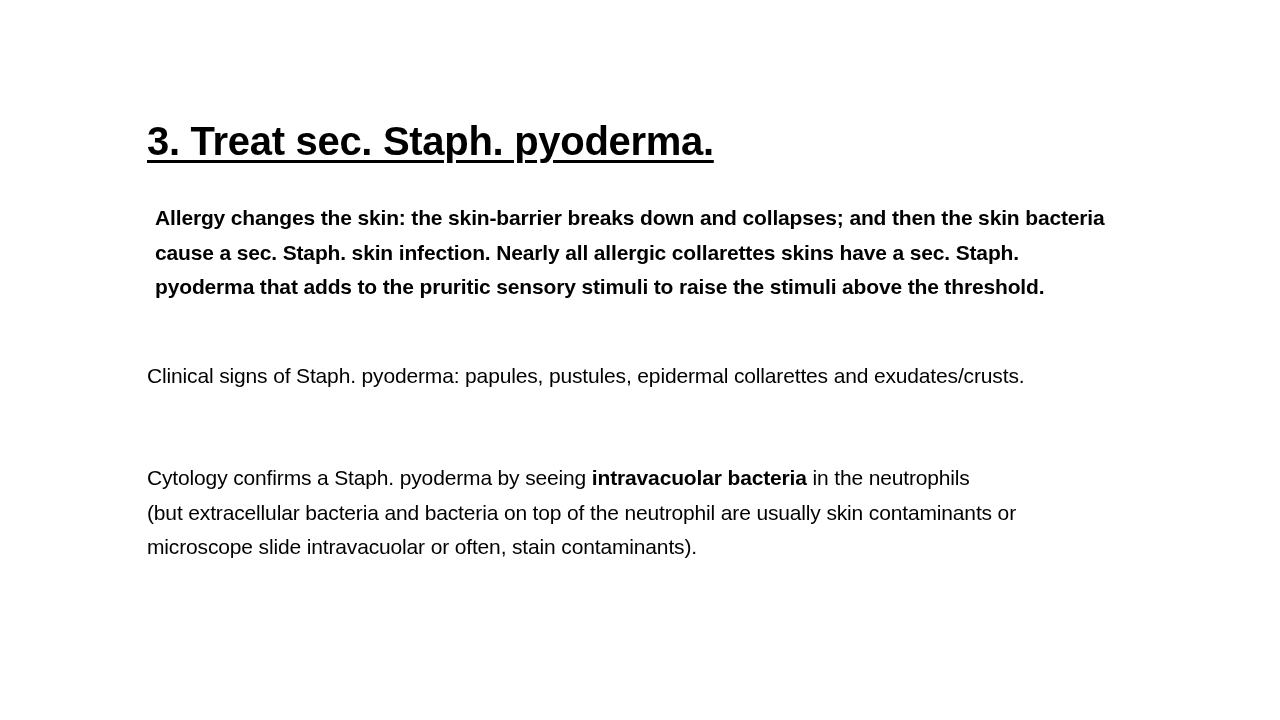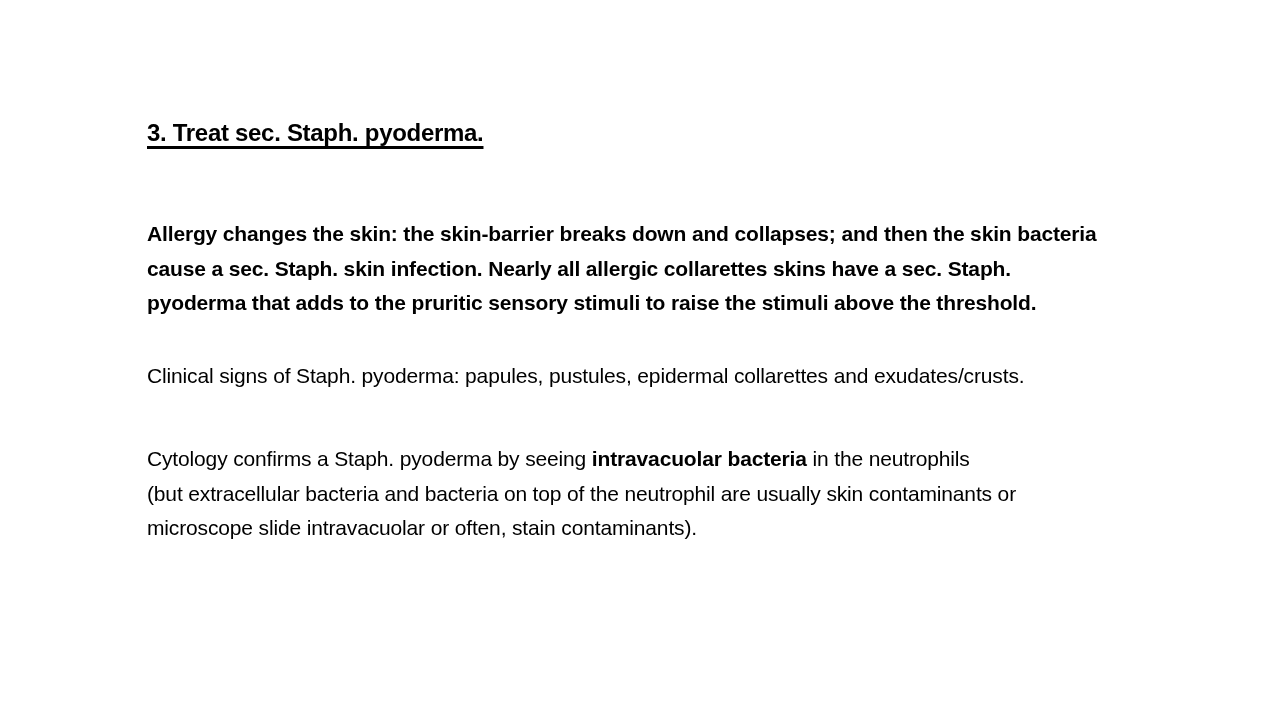--- a/index.html
+++ b/index.html
@@ -13,21 +13,21 @@
     height: 720px;
     background: #ffffff;
     overflow: hidden;
     font-family: "Liberation Sans", "DejaVu Sans", sans-serif;
     color: #000000;
   }
   .slide-title {
     position: absolute;
     left: 147px;
     top: 119px;
-    font-size: 24px;
+    font-size: 40px;
     font-weight: 700;
     letter-spacing: -0.3px;
     color: #000000;
     text-decoration: underline;
     text-decoration-thickness: 3px;
     text-underline-offset: 5px;
     white-space: nowrap;
   }
   .para {
     position: absolute;
@@ -39,23 +39,23 @@
   }
   .para.bold-para {
     font-weight: 700;
   }
   .text-line {
     white-space: nowrap;
   }
   .inline-bold {
     font-weight: 700;
   }
-  .para-allergy  { top: 217px; }
+  .para-allergy  { top: 201px; margin-left: 8px; }
   .para-clinical { top: 359px; }
-  .para-cytology { top: 442px; }
+  .para-cytology { top: 461px; }
 </style>
 </head>
 <body>
 
 <div class="slide">
 
   <div class="slide-title">3. Treat sec. Staph. pyoderma.</div>
 
   <div class="para bold-para para-allergy">
     <div class="text-line">Allergy changes the skin: the skin-barrier breaks down and collapses; and then the skin bacteria</div>

